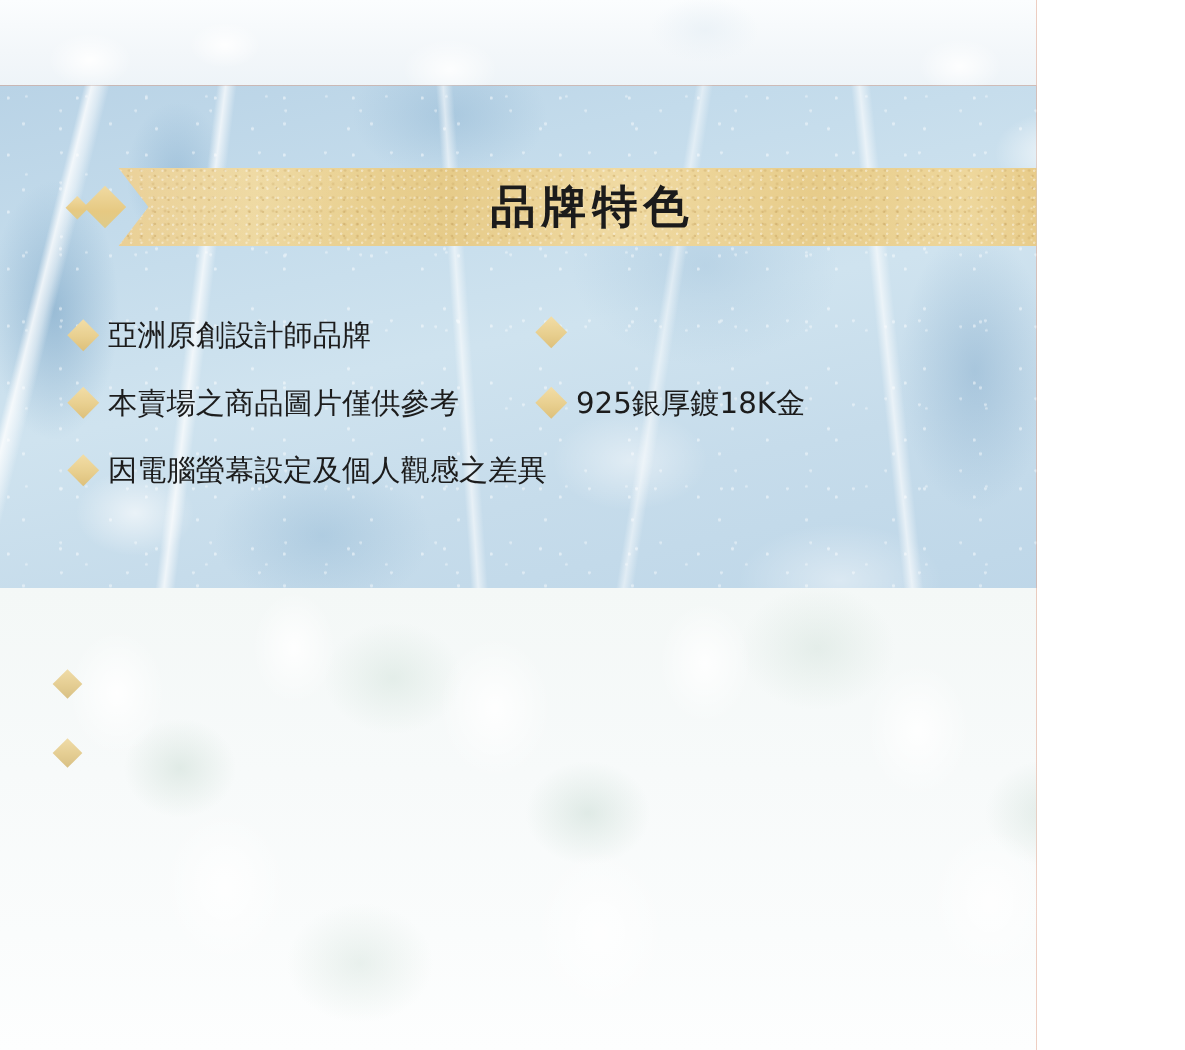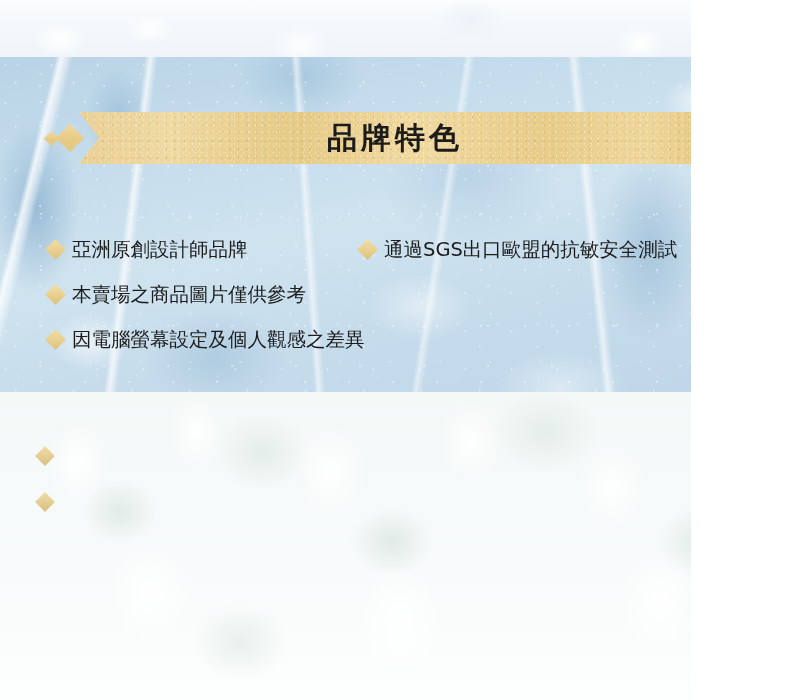--- a/index.html
+++ b/index.html
@@ -178,21 +178,21 @@
   
 
   .features {
     position: absolute;
     left: 0; top: 214px;
     width: 790px;
   }
 
   .feature-row {
     display: flex;
-    align-items: flex-end;
+    align-items: flex-start;
     height: 45px;
   }
 
   .feature-cell {
     display: flex;
     align-items: center;
     gap: 9px;
   }
 
   .col-left  { width: 350px; padding-left: 48px; box-sizing: border-box; }
@@ -267,29 +267,32 @@
 
   <div class="features">
 
     <div class="feature-row">
       <div class="feature-cell col-left">
         <span class="bullet"></span>
         <span class="feature-text">亞洲原創設計師品牌</span>
       </div>
       <div class="feature-cell col-right">
         <span class="bullet"></span>
-        <span class="feature-text">通過SGS出口歐盟的抗敏安全測試</span>
       </div>
     </div>
 
     <div class="feature-row">
       <div class="feature-cell col-left">
         <span class="bullet"></span>
         <span class="feature-text">本賣場之商品圖片僅供參考</span>
       </div>
+      <div class="feature-cell col-right">
+        <span class="bullet"></span>
+        <span class="feature-text">925銀厚鍍18K金</span>
+      </div>
     </div>
 
     <div class="feature-row">
       <div class="feature-cell col-left">
         <span class="bullet"></span>
         <span class="feature-text">因電腦螢幕設定及個人觀感之差異</span>
       </div>
     </div>
 
   </div>

